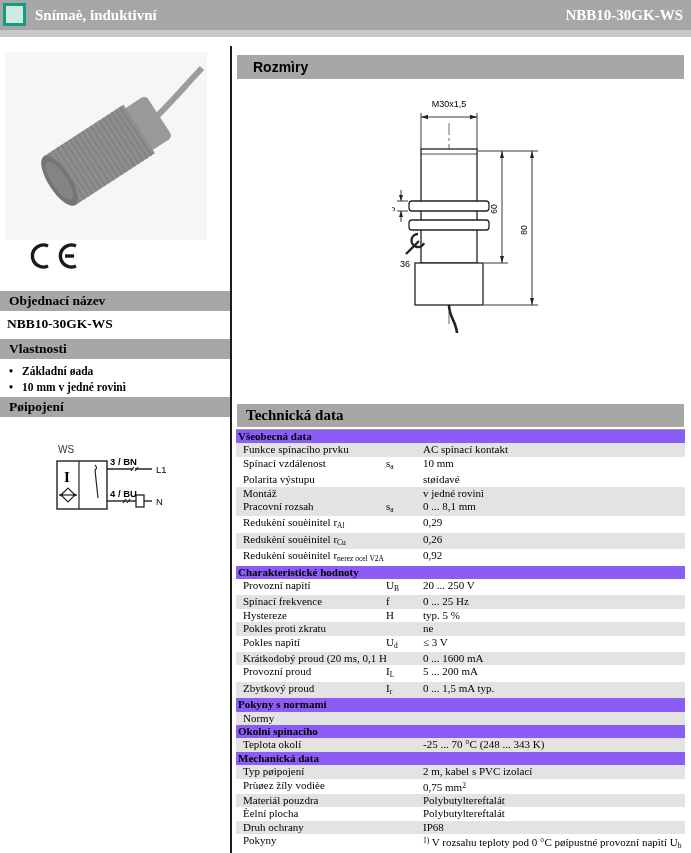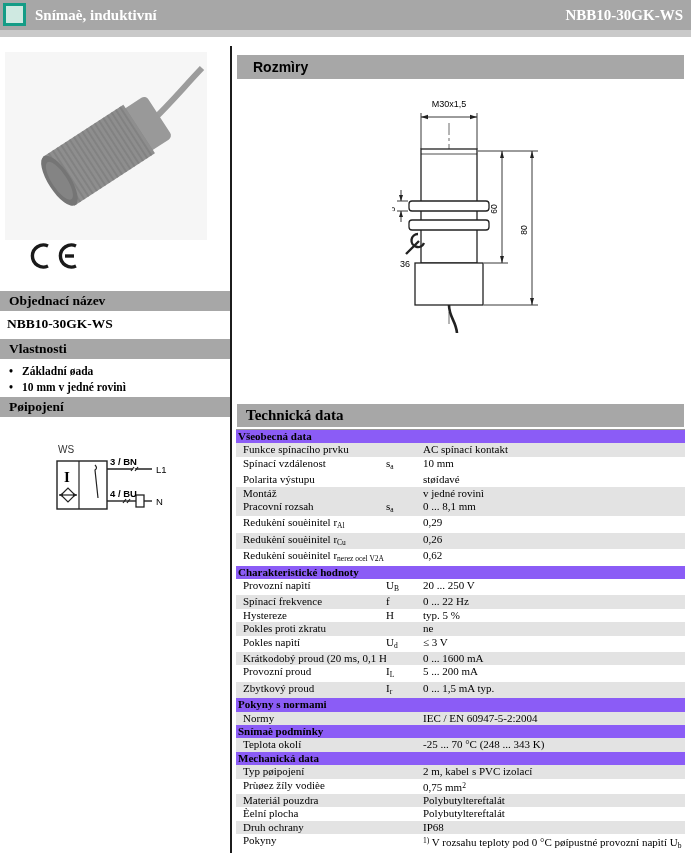--- a/index.html
+++ b/index.html
@@ -234,32 +234,32 @@
         <div class="vc">0,29</div>
       </div>
       <div class="t-row shade">
         <div class="lc">Redukèní souèinitel r<sub>Cu</sub></div>
         <div class="sc"></div>
         <div class="vc">0,26</div>
       </div>
       <div class="t-row">
         <div class="lc">Redukèní souèinitel r<sub>nerez ocel V2A</sub></div>
         <div class="sc"></div>
-        <div class="vc">0,62</div>
+        <div class="vc">0,92</div>
       </div>
       <div class="t-sec">Charakteristické hodnoty</div>
       <div class="t-row">
         <div class="lc">Provozní napìtí</div>
         <div class="sc">U<sub>B</sub></div>
         <div class="vc">20 ... 250 V</div>
       </div>
       <div class="t-row shade">
         <div class="lc">Spínací frekvence</div>
         <div class="sc">f</div>
-        <div class="vc">0 ... 22 Hz</div>
+        <div class="vc">0 ... 25 Hz</div>
       </div>
       <div class="t-row">
         <div class="lc">Hystereze</div>
         <div class="sc">H</div>
         <div class="vc">typ. 5  %</div>
       </div>
       <div class="t-row shade">
         <div class="lc">Pokles proti zkratu</div>
         <div class="sc"></div>
         <div class="vc">ne</div>
@@ -281,23 +281,22 @@
       </div>
       <div class="t-row shade">
         <div class="lc">Zbytkový proud</div>
         <div class="sc">I<sub>r</sub></div>
         <div class="vc">0 ... 1,5 mA typ.</div>
       </div>
       <div class="t-sec">Pokyny s normami</div>
       <div class="t-row shade">
         <div class="lc">Normy</div>
         <div class="sc"></div>
-        <div class="vc">IEC / EN 60947-5-2:2004</div>
-      </div>
-      <div class="t-sec">Snímaè podmínky</div>
+      </div>
+      <div class="t-sec">Okolní spínacího</div>
       <div class="t-row shade">
         <div class="lc">Teplota okolí</div>
         <div class="sc"></div>
         <div class="vc">-25 ... 70 °C (248 ... 343 K)</div>
       </div>
       <div class="t-sec">Mechanická data</div>
       <div class="t-row shade">
         <div class="lc">Typ pøipojení</div>
         <div class="sc"></div>
         <div class="vc">2 m, kabel s PVC izolací</div>

